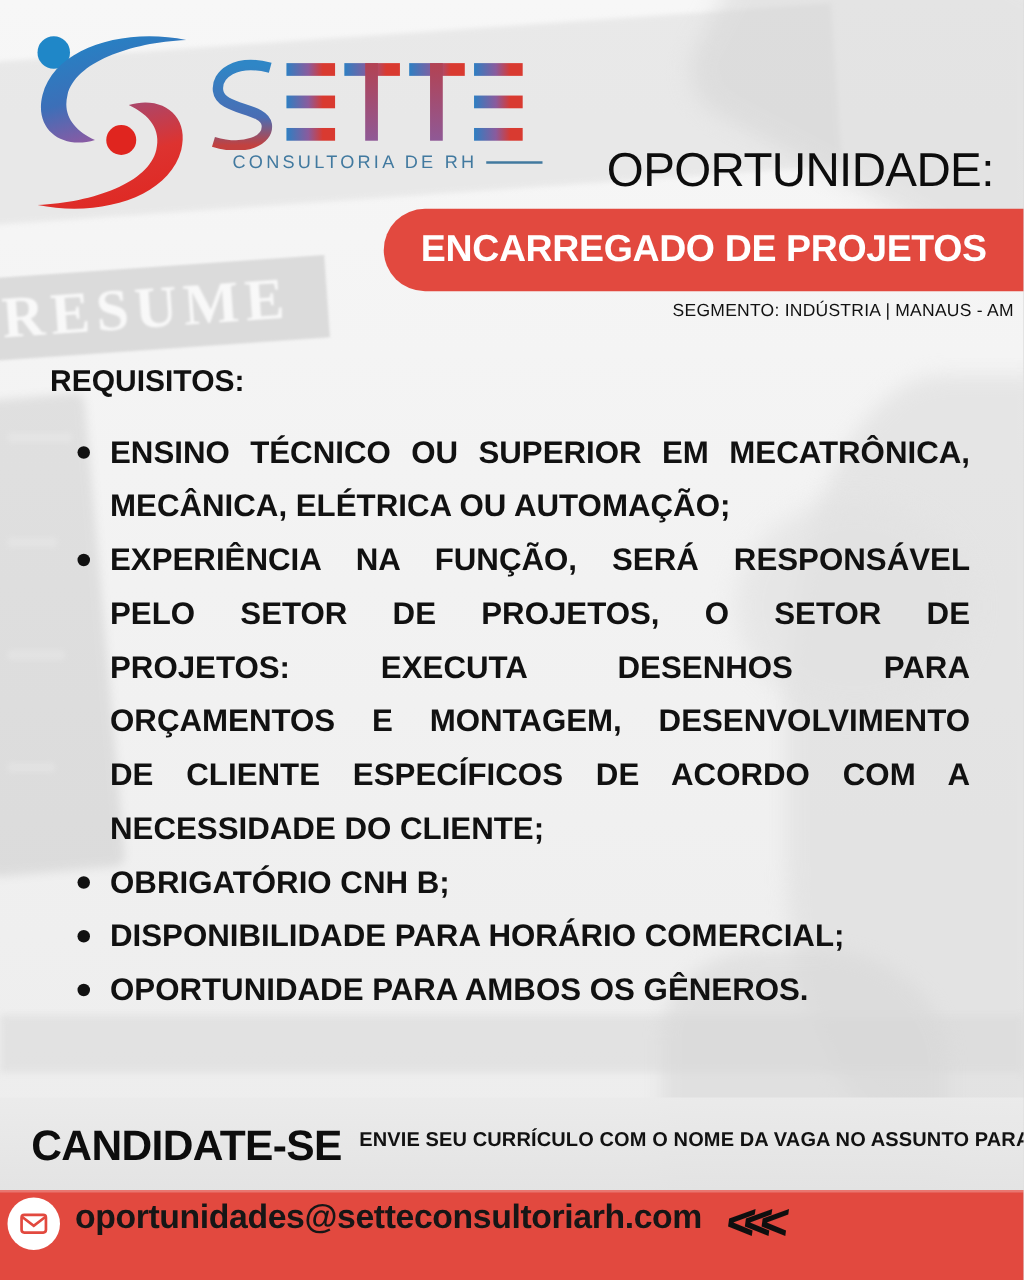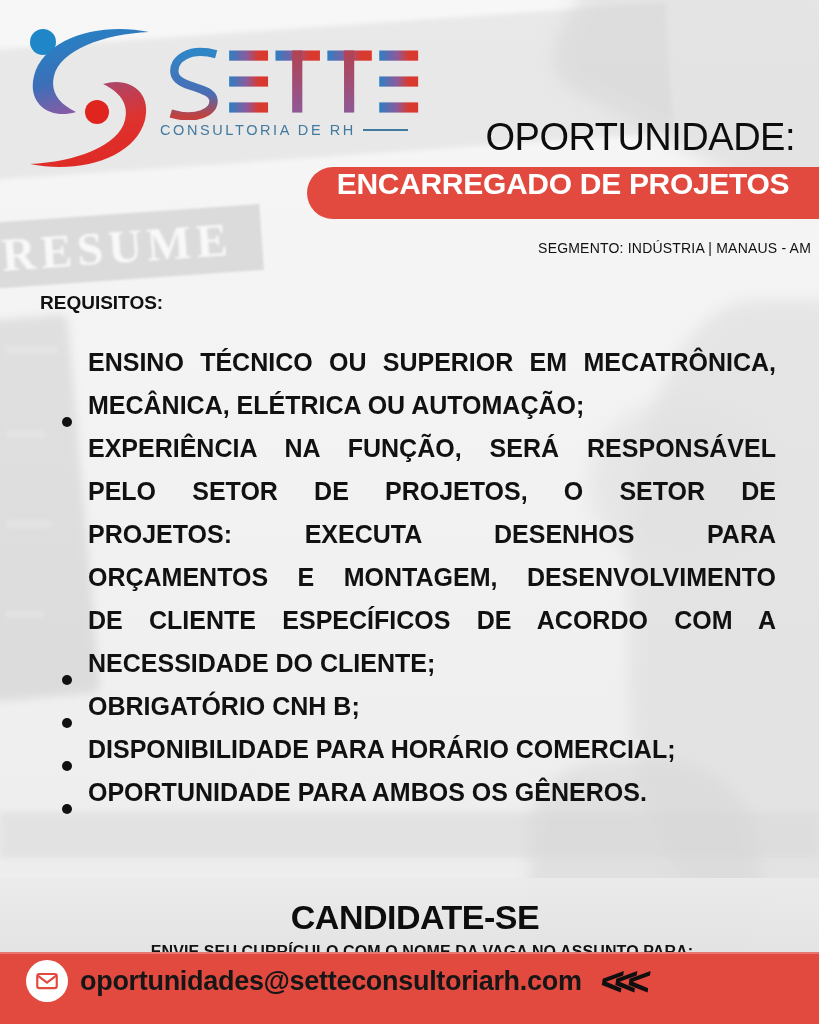--- a/index.html
+++ b/index.html
@@ -19,45 +19,45 @@
   .bg-tablet-left{left:-26px; top:318px; width:110px; height:380px; background:#6a6a6a; opacity:.14; transform:rotate(-5deg); filter:blur(4px); border-radius:8px;}
   .bg-tablet-row{left:6px; background:#ffffff; height:8px; opacity:.16; filter:blur(2px); border-radius:3px;}
   .bg-silhouette-right{right:-90px; top:300px; width:280px; height:600px; background:#dcdcdc; opacity:.6; border-radius:45% 30% 20% 35%; filter:blur(8px);}
   .bg-hands-mid{right:40px; top:400px; width:190px; height:170px; background:#e2e2e2; opacity:.7; border-radius:50%; filter:blur(10px);}
   .bg-desk-band{left:0; top:812px; width:819px; height:46px; background:#d9d9d9; opacity:.55; filter:blur(3px);}
   .bg-person-bottom{right:60px; top:760px; width:230px; height:200px; background:#d8d8d8; opacity:.6; border-radius:35% 45% 10% 10%; filter:blur(7px);}
   .bg-gray-strip{left:0; top:878px; width:819px; height:74px; background:linear-gradient(180deg,#ebebeb,#e3e3e3); opacity:.95;}
   
   .logo-mark{position:absolute; left:14px; top:24px; width:150px; height:150px;}
   .wordmark{position:absolute; left:168px; top:44px; width:252px; height:76px;}
-  .tagline-row{position:absolute; left:160px; top:122px; width:248px; display:flex; align-items:center;}
+  .tagline-row{position:absolute; left:186px; top:122px; width:248px; display:flex; align-items:center;}
   .tagline{font-size:14.5px; letter-spacing:2.6px; color:#41799f; font-weight:500; white-space:nowrap;}
   .tagline-line{flex:1; height:2px; background:#41799f; margin-left:7px;}
   .sr{position:absolute; width:1px; height:1px; overflow:hidden; clip:rect(0 0 0 0);}
   
   .headline{position:absolute; right:24px; top:116px; font-size:38px; font-weight:400; letter-spacing:-.5px; color:#0d0d0d; white-space:nowrap;}
-  .role-banner{position:absolute; left:307px; top:167px; right:0; height:52px; background:#e2493f; border-radius:33px 0 0 33px;
-    display:flex; align-items:flex-start; justify-content:center;}
+  .role-banner{position:absolute; left:307px; top:167px; right:0; height:66px; background:#e2493f; border-radius:33px 0 0 33px;
+    display:flex; align-items:center; justify-content:center;}
   .role-banner span{color:#ffffff; font-size:30px; font-weight:800; letter-spacing:-.3px; white-space:nowrap;}
   .segment{position:absolute; right:8px; top:240px; font-size:14px; font-weight:400; color:#111111; letter-spacing:.2px; white-space:nowrap;text-align:center;}
   
-  .req-heading{position:absolute; left:40px; top:292px; font-size:19px; font-weight:800; color:#111111;}
+  .req-heading{position:absolute; left:40px; top:292px; font-size:24px; font-weight:800; color:#111111;}
   .req-list{position:absolute; left:62px; top:341px; width:714px;}
-  .req-item{display:flex; align-items:flex-end;}
+  .req-item{display:flex; align-items:flex-start;}
   .dot{flex:0 0 10px; width:10px; height:10px; border-radius:50%; background:#111111; margin:16px 16px 0 0;}
   .req-lines{flex:1; min-width:0;}
   .req-line{font-size:25px; font-weight:700; color:#111111; line-height:43px; white-space:nowrap;}
   .req-line.jline{white-space:normal; text-align:justify; text-align-last:justify;}
   
-  .apply-row{position:absolute; left:25px; top:898px; width:780px; display:flex; align-items:center;flex-direction:column;}
+  .apply-row{position:absolute; left:25px; top:898px; width:780px; display:flex; align-items:flex-start;}
   .apply-title{font-size:34px; font-weight:800; letter-spacing:-.5px; color:#0d0d0d; white-space:nowrap;}
   .apply-instruction{font-size:16px; font-weight:800; color:#121212; margin-left:14px; letter-spacing:.1px; white-space:nowrap; padding-top:6px;}
   
   .contact-bar{position:absolute; left:0; top:952px; width:819px; height:72px; background:#e2493f; border-top:2px solid rgba(255,255,255,.25); box-sizing:border-box;}
-  .contact-row{display:flex; align-items:center; height:46px; padding:4px 0 0 26px;}
+  .contact-row{display:flex; height:46px; padding:4px 0 0 6px;}
   .mail-badge{width:42px; height:42px; border-radius:50%; background:#ffffff; display:flex; align-items:center; justify-content:center; flex:0 0 42px;}
   .email{font-size:27px; font-weight:800; color:#161616; margin-left:12px; letter-spacing:-.3px; white-space:nowrap;}
   .chevrons{margin-left:18px; font-size:40px; font-weight:800; font-style:italic; letter-spacing:-10px; color:#0f0f0f; transform:skewX(-8deg); padding-right:12px; line-height:1;}
   .disclaimer{text-align:center; color:#ffffff; font-size:15px; font-weight:700; letter-spacing:.2px; margin-top:1px; white-space:nowrap;}
 </style>
 </head>
 <body>
 
 <div class="poster">
 

